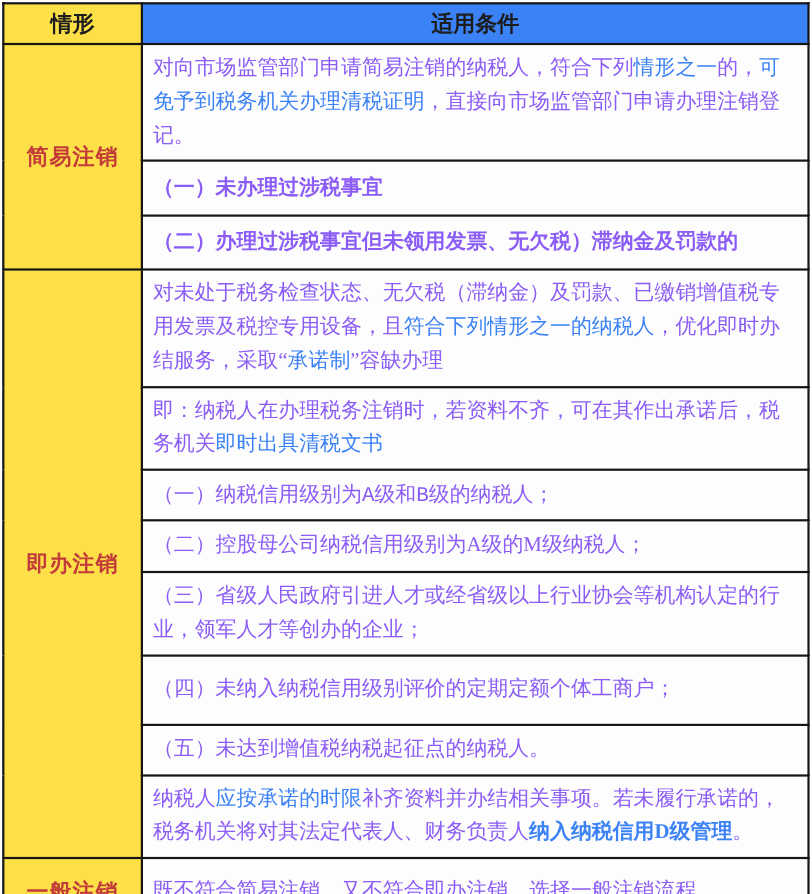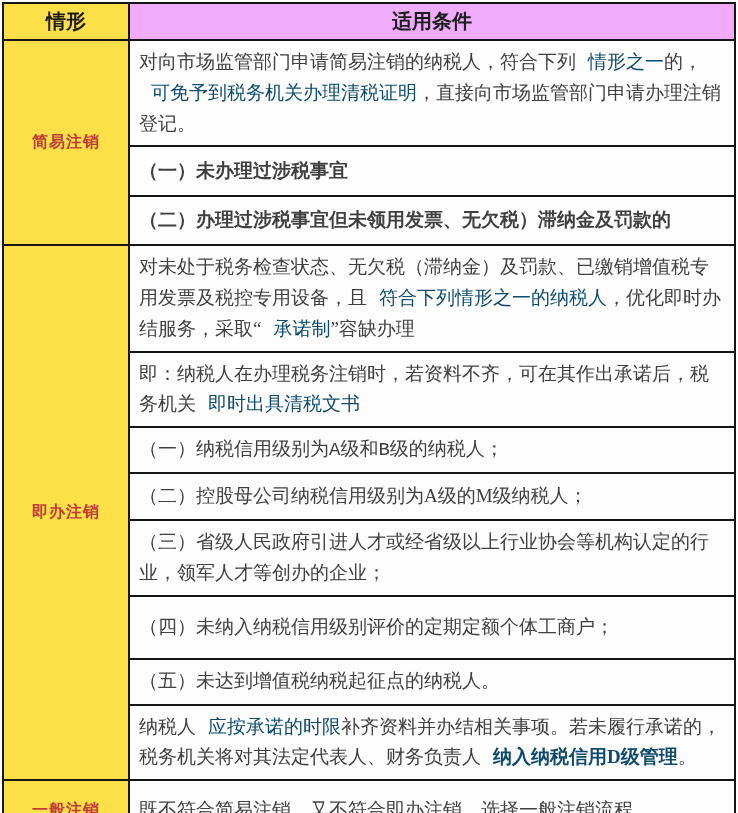--- a/index.html
+++ b/index.html
@@ -24,46 +24,46 @@
     border: 2px solid #151515;
     vertical-align: middle;
     box-sizing: border-box;
   }
   th.label-col, td.label-col {
     width: 126px;
     background: #fde047;
     text-align: center;
   }
   th.cond-col {
-    background: #f0abfc;
+    background: #3b82f6;
   }
   thead th {
     height: 37px;
     font-size: 20px;
     font-weight: bold;
     text-align: center;
     color: #1c1c1c;
   }
   td.row-label {
-    font-size: 16px;
+    font-size: 20px;
     font-weight: bold;
     color: #c23a3a;
     letter-spacing: 1px;
     text-align: center;
   }
   td.content-cell {
     background: #fdfdfd;
     padding: 6px 10px 6px 9px;
     font-size: 19px;
     line-height: 1.62;
     text-align: left;
   }
   td.content-cell.bold-cell { font-weight: bold; }
-  span.seg { color: #404040; }
-  span.seg.red { color: #0c4a6e; margin-left: 12px; }
+  span.seg { color: #8b5cf6; }
+  span.seg.red { color: #3b82f6; }
   span.seg.bold { font-weight: bold; }
 </style>
 </head>
 <body>
 
 <div class="table-wrap">
   <table>
     <thead>
       <tr>
         <th class="label-col">情形</th>

